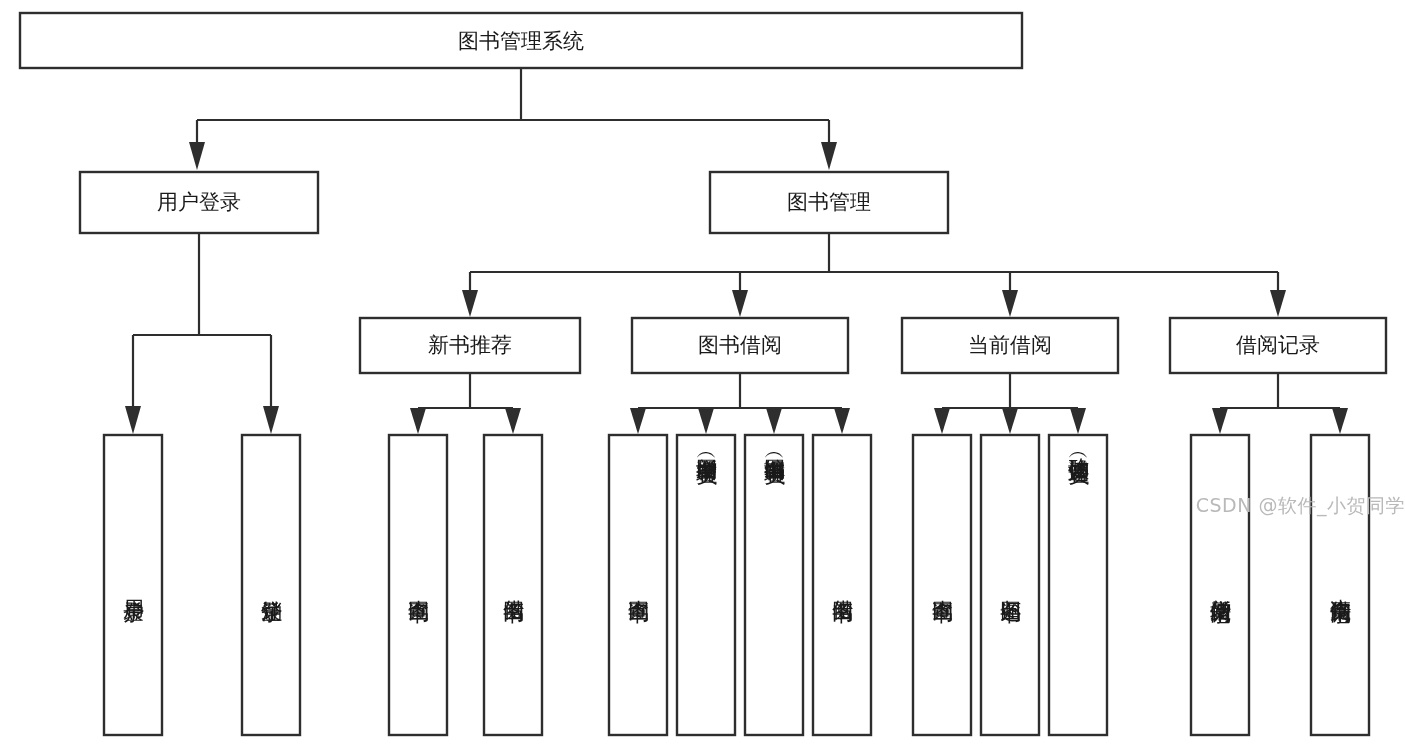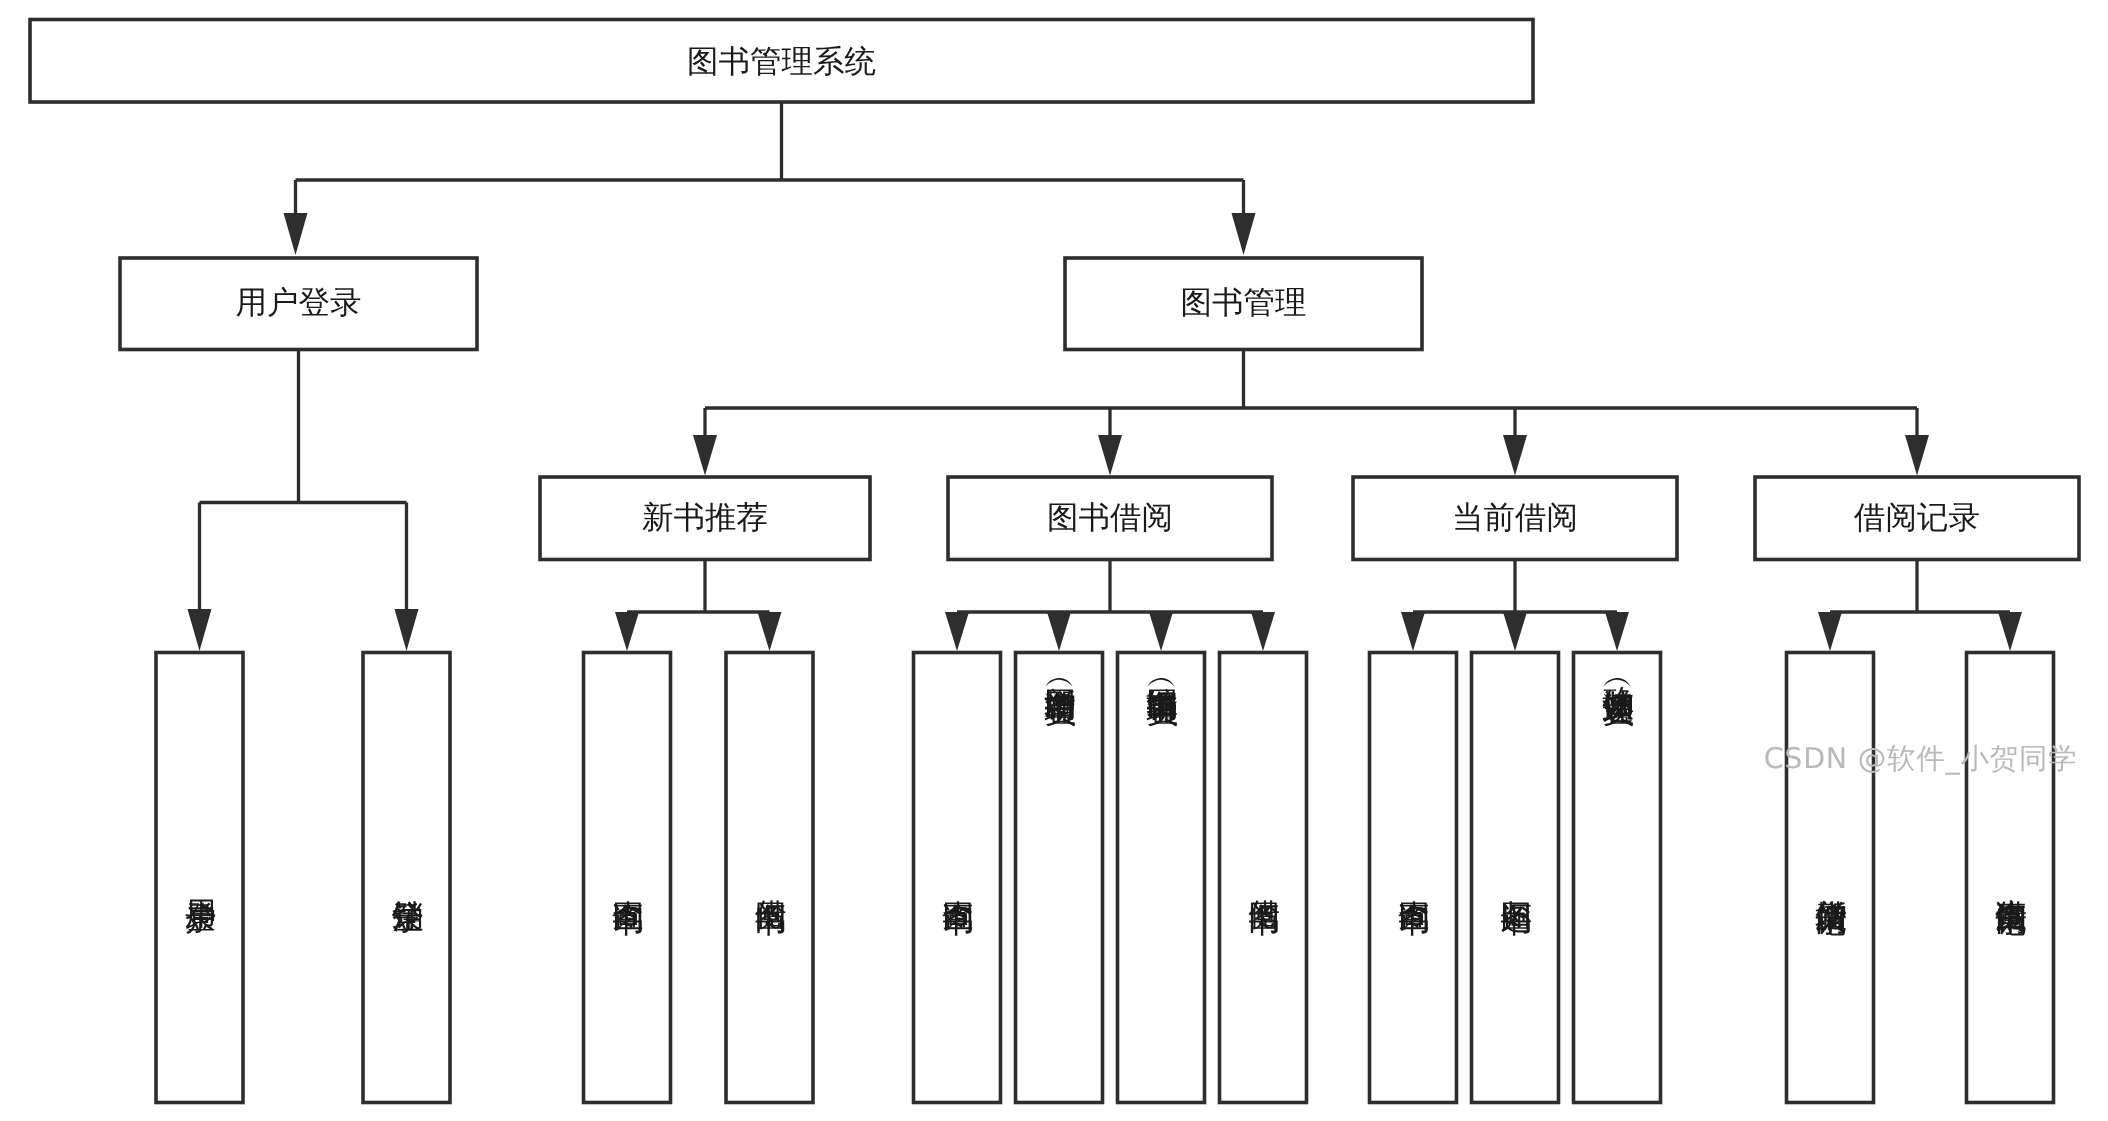--- a/index.html
+++ b/index.html
@@ -69,21 +69,21 @@
     text-orientation: upright;
     font-family: "DejaVu Sans", "Liberation Sans", sans-serif;
     font-size: 21px;
     line-height: 1.12;
     color: #1a1a1a;
     letter-spacing: 1px;
     white-space: nowrap;
   }
   #watermark {
     position: absolute;
-    right: 20px;
+    right: 0;
     bottom: 6px;
     font-family: "DejaVu Sans", "Liberation Sans", sans-serif;
     font-size: 19px;
     color: #b9b9b9;
     white-space: nowrap;
     letter-spacing: 0.5px;
   }
 </style>
 </head>
 <body>

